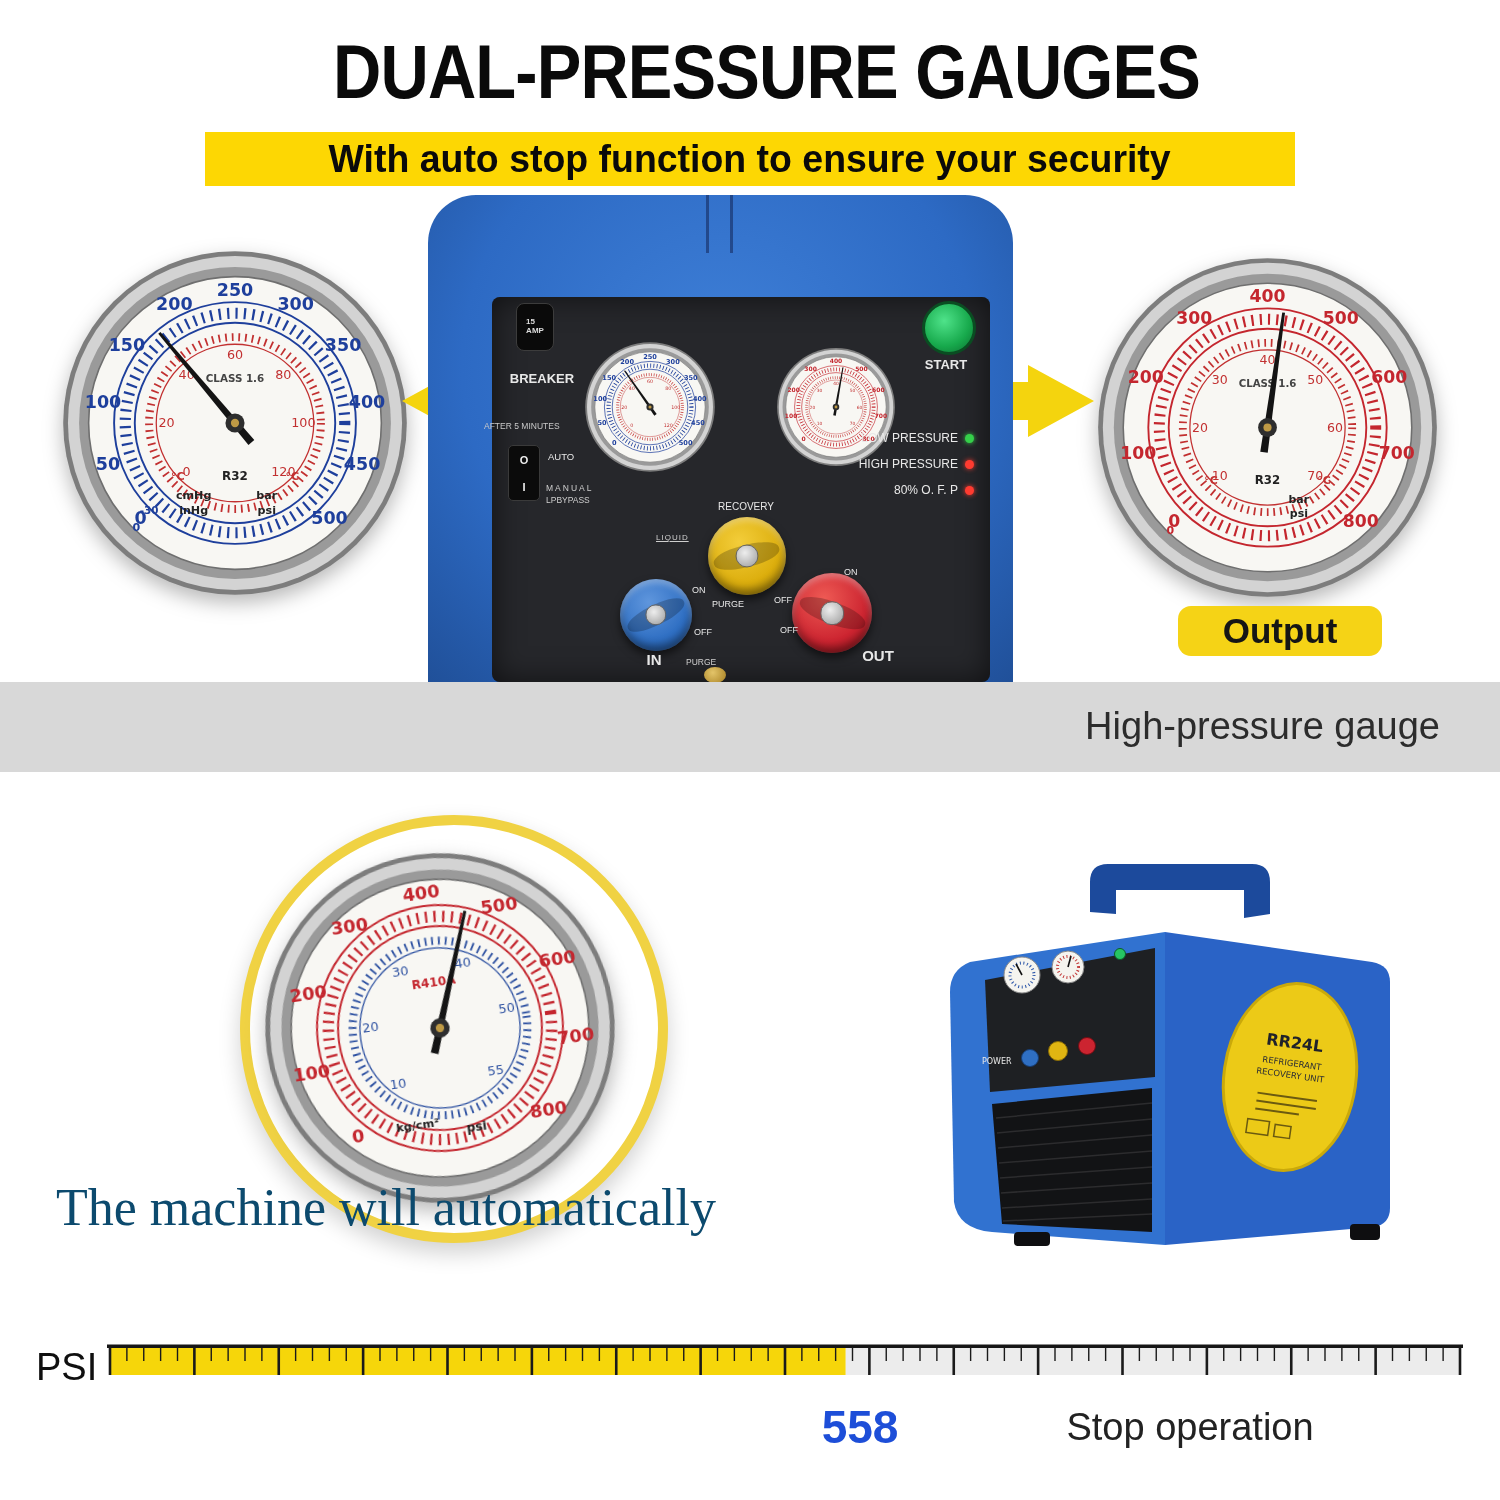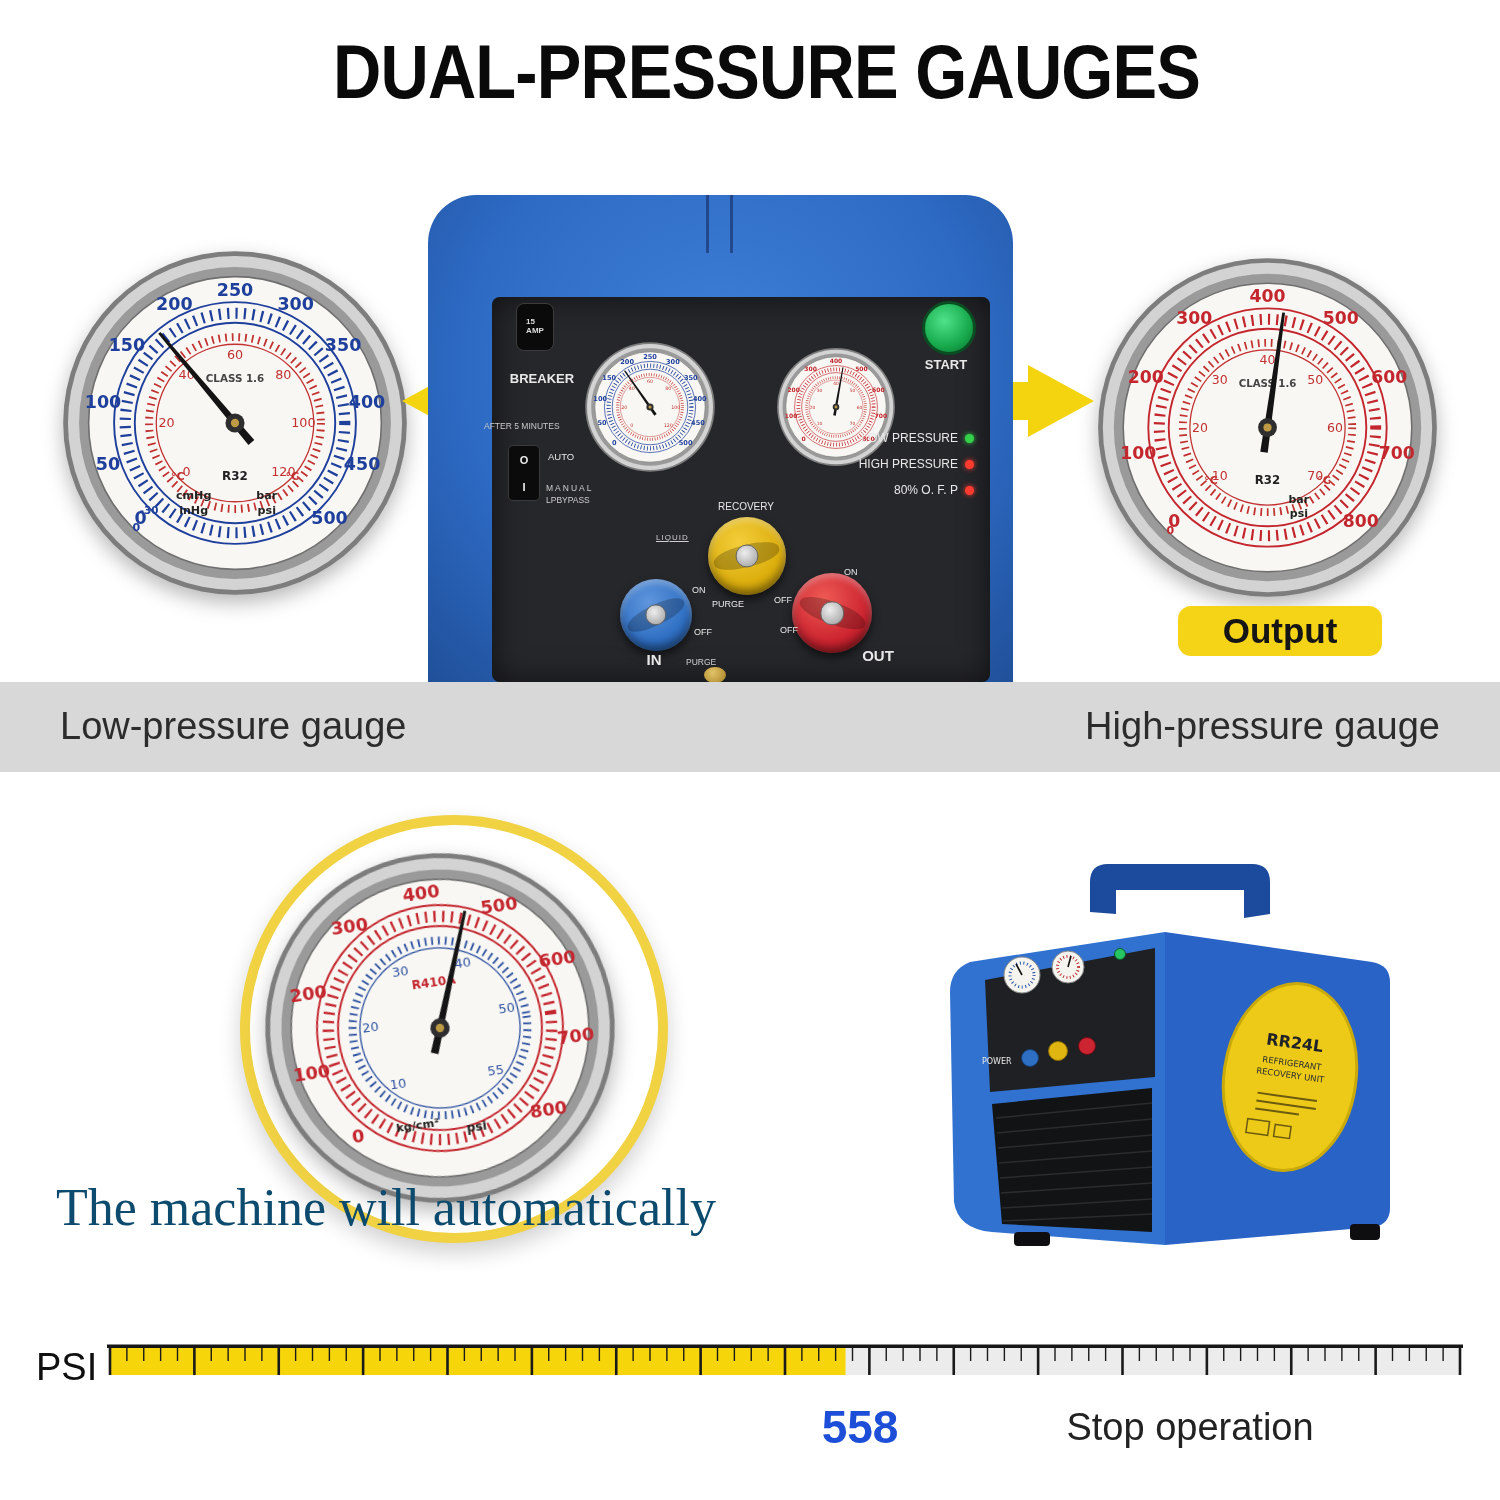--- a/index.html
+++ b/index.html
@@ -57,20 +57,23 @@
 
   svg{font-family:"DejaVu Sans","Liberation Sans",sans-serif;}
 </style>
 </head>
 <body>
 
 <div class="stage">
 
   <div class="abs title">
     <span>DUAL-PRESSURE GAUGES</span>
+  </div>
+  <div class="abs subtitle-bar">
+    <span>With auto stop function to ensure your security</span>
   </div>
 
   <svg class="abs gauge" id="gauge-input-big" style="left:60px;top:248px;" width="350" height="350" viewBox="-110 -110 220 220">
       <circle r="108" fill="#7d7d7d"></circle>
       <circle r="105" fill="#d3d3d3"></circle>
       <circle r="98" fill="#9a9a9a"></circle>
       <circle r="92" fill="#f8f7f3" stroke="#6f6f6f" stroke-width="1"></circle>
       <circle r="76" fill="none" stroke="#1e3f9c" stroke-width="1.2"></circle>
       <circle r="69" fill="none" stroke="#1e3f9c" stroke-width="7" stroke-dasharray="1.4 3.93"></circle>
       <circle r="63" fill="none" stroke="#1e3f9c" stroke-width="1.2"></circle>
@@ -285,21 +288,20 @@
     <span class="pl" style="left:416px;top:372px;font-size:9px;">ON</span>
     <span class="pl" style="left:352px;top:430px;font-size:9px;">OFF</span>
     <span class="pl" style="left:420px;top:452px;width:60px;text-align:center;font-size:15px;font-weight:bold;">OUT</span>
 
     <div class="brass"></div>
   </div>
 
   <div class="abs pill" style="left:1178px;top:606px;width:204px;">Output</div>
 
   <div class="abs band"></div>
-  <div class="abs caption" style="left:60px;">Low-pressure gauge</div>
   <div class="abs caption" style="right:60px;">High-pressure gauge</div>
 
   <div class="abs zoom-ring"></div>
   <svg class="abs gauge" id="gauge-zoom" style="left:262px;top:850px;transform:rotate(-8deg);" width="356" height="356" viewBox="-110 -110 220 220">
       <circle r="108" fill="#7d7d7d"></circle>
       <circle r="105" fill="#d3d3d3"></circle>
       <circle r="98" fill="#9a9a9a"></circle>
       <circle r="92" fill="#f8f7f3" stroke="#6f6f6f" stroke-width="1"></circle>
       <circle r="76" fill="none" stroke="#c4262e" stroke-width="1.2"></circle>
       <circle r="69" fill="none" stroke="#c4262e" stroke-width="7" stroke-dasharray="1.4 3.93"></circle>

